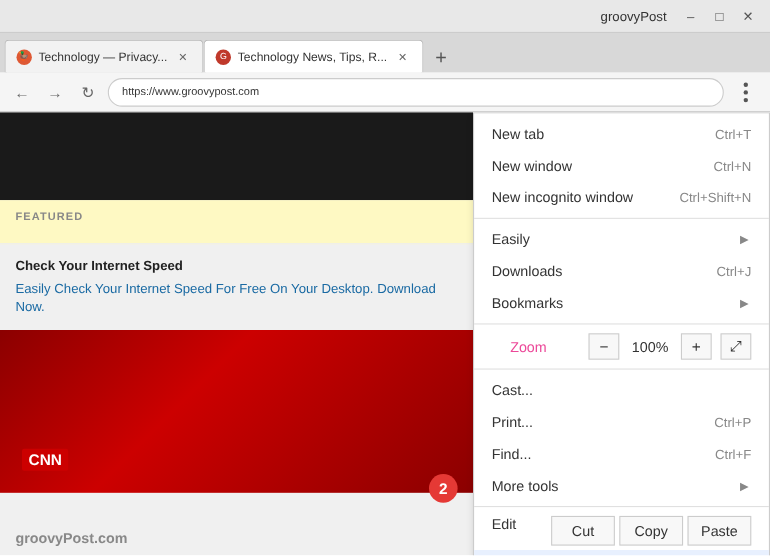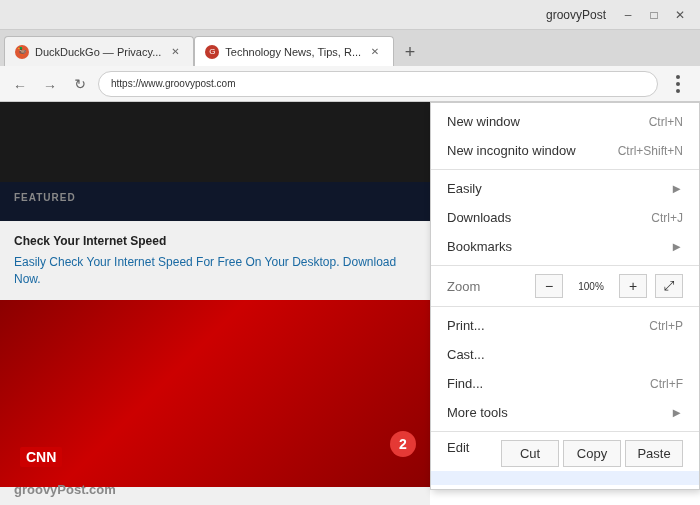--- a/index.html
+++ b/index.html
@@ -192,33 +192,33 @@
       width: 430px;
       height: 100%;
       background: #f0f0f0;
     }
     .site-header {
       height: 80px;
       background: #1a1a1a;
     }
     .site-featured {
       padding: 10px 14px;
-      background: #0f172a;
+      background: #fef9c3;
       border-bottom: 1px solid #eee;
     }
     .featured-label {
       font-size: 10px;
       font-weight: bold;
       color: #888;
       letter-spacing: 1px;
       margin-bottom: 8px;
     }
     .site-article-img {
       width: 100%;
-      height: 187px;
+      height: 148px;
       background: linear-gradient(135deg, #8b0000 0%, #cc0000 40%, #8b0000 100%);
       position: relative;
       display: flex;
       align-items: center;
       justify-content: center;
     }
     .article-text-block {
       padding: 12px 14px;
     }
     .article-title {
@@ -277,23 +277,24 @@
       height: 1px;
       background: #e0e0e0;
       margin: 4px 0;
     }
     .zoom-row {
       display: flex;
       align-items: center;
       padding: 4px 16px;
     }
     .zoom-label {
-      color: #737373;
+      color: #ec4899;
       font-size: 13px;
       min-width: 50px;
+      text-align: right;
     }
     .zoom-controls {
       display: flex;
       align-items: center;
       gap: 8px;
       margin-left: auto;
     }
     .zoom-btn {
       width: 28px;
       height: 24px;
@@ -302,21 +303,21 @@
       cursor: pointer;
       font-size: 14px;
       display: flex;
       align-items: center;
       justify-content: center;
       color: #333;
     }
     .zoom-value {
       min-width: 40px;
       text-align: center;
-      font-size: 10px;
+      font-size: 13px;
       color: #333;
     }
     .zoom-fullscreen {
       width: 28px;
       height: 24px;
       border: 1px solid #ccc;
       background: #f8f8f8;
       cursor: pointer;
       display: flex;
       align-items: center;
@@ -391,21 +392,21 @@
   <div class="title-bar-buttons">
     <button class="title-bar-btn">–</button>
     <button class="title-bar-btn">□</button>
     <button class="title-bar-btn close">✕</button>
   </div>
 </div>
 
 <div class="tab-bar">
   <div class="tab">
     <div class="tab-favicon duck">🦆</div>
-    <span class="tab-label">DuckDuckGo — Privacy...</span>
+    <span class="tab-label">Technology — Privacy...</span>
     <div class="tab-close">✕</div>
   </div>
   <div class="tab active">
     <div class="tab-favicon groovy">G</div>
     <span class="tab-label">Technology News, Tips, R...</span>
     <div class="tab-close">✕</div>
   </div>
   <div class="tab-new">+</div>
 </div>
 
@@ -444,20 +445,24 @@
     <span>1</span>
   </div>
 
   <div class="badge-circle badge-2">
     <span>2</span>
   </div>
 
   <div class="dropdown-menu">
 
     <div class="menu-item">
+      <span>New tab</span>
+      <span class="shortcut">Ctrl+T</span>
+    </div>
+    <div class="menu-item">
       <span>New window</span>
       <span class="shortcut">Ctrl+N</span>
     </div>
     <div class="menu-item">
       <span>New incognito window</span>
       <span class="shortcut">Ctrl+Shift+N</span>
     </div>
 
     <div class="menu-divider"></div>
 
@@ -482,25 +487,25 @@
         <button class="zoom-btn">−</button>
         <span class="zoom-value">100%</span>
         <button class="zoom-btn">+</button>
         <button class="zoom-fullscreen">⤢</button>
       </div>
     </div>
 
     <div class="menu-divider"></div>
 
     <div class="menu-item">
+      <span>Cast...</span>
+    </div>
+    <div class="menu-item">
       <span>Print...</span>
       <span class="shortcut">Ctrl+P</span>
-    </div>
-    <div class="menu-item">
-      <span>Cast...</span>
     </div>
     <div class="menu-item">
       <span>Find...</span>
       <span class="shortcut">Ctrl+F</span>
     </div>
     <div class="menu-item">
       <span>More tools</span>
       <span class="arrow">►</span>
     </div>
 

